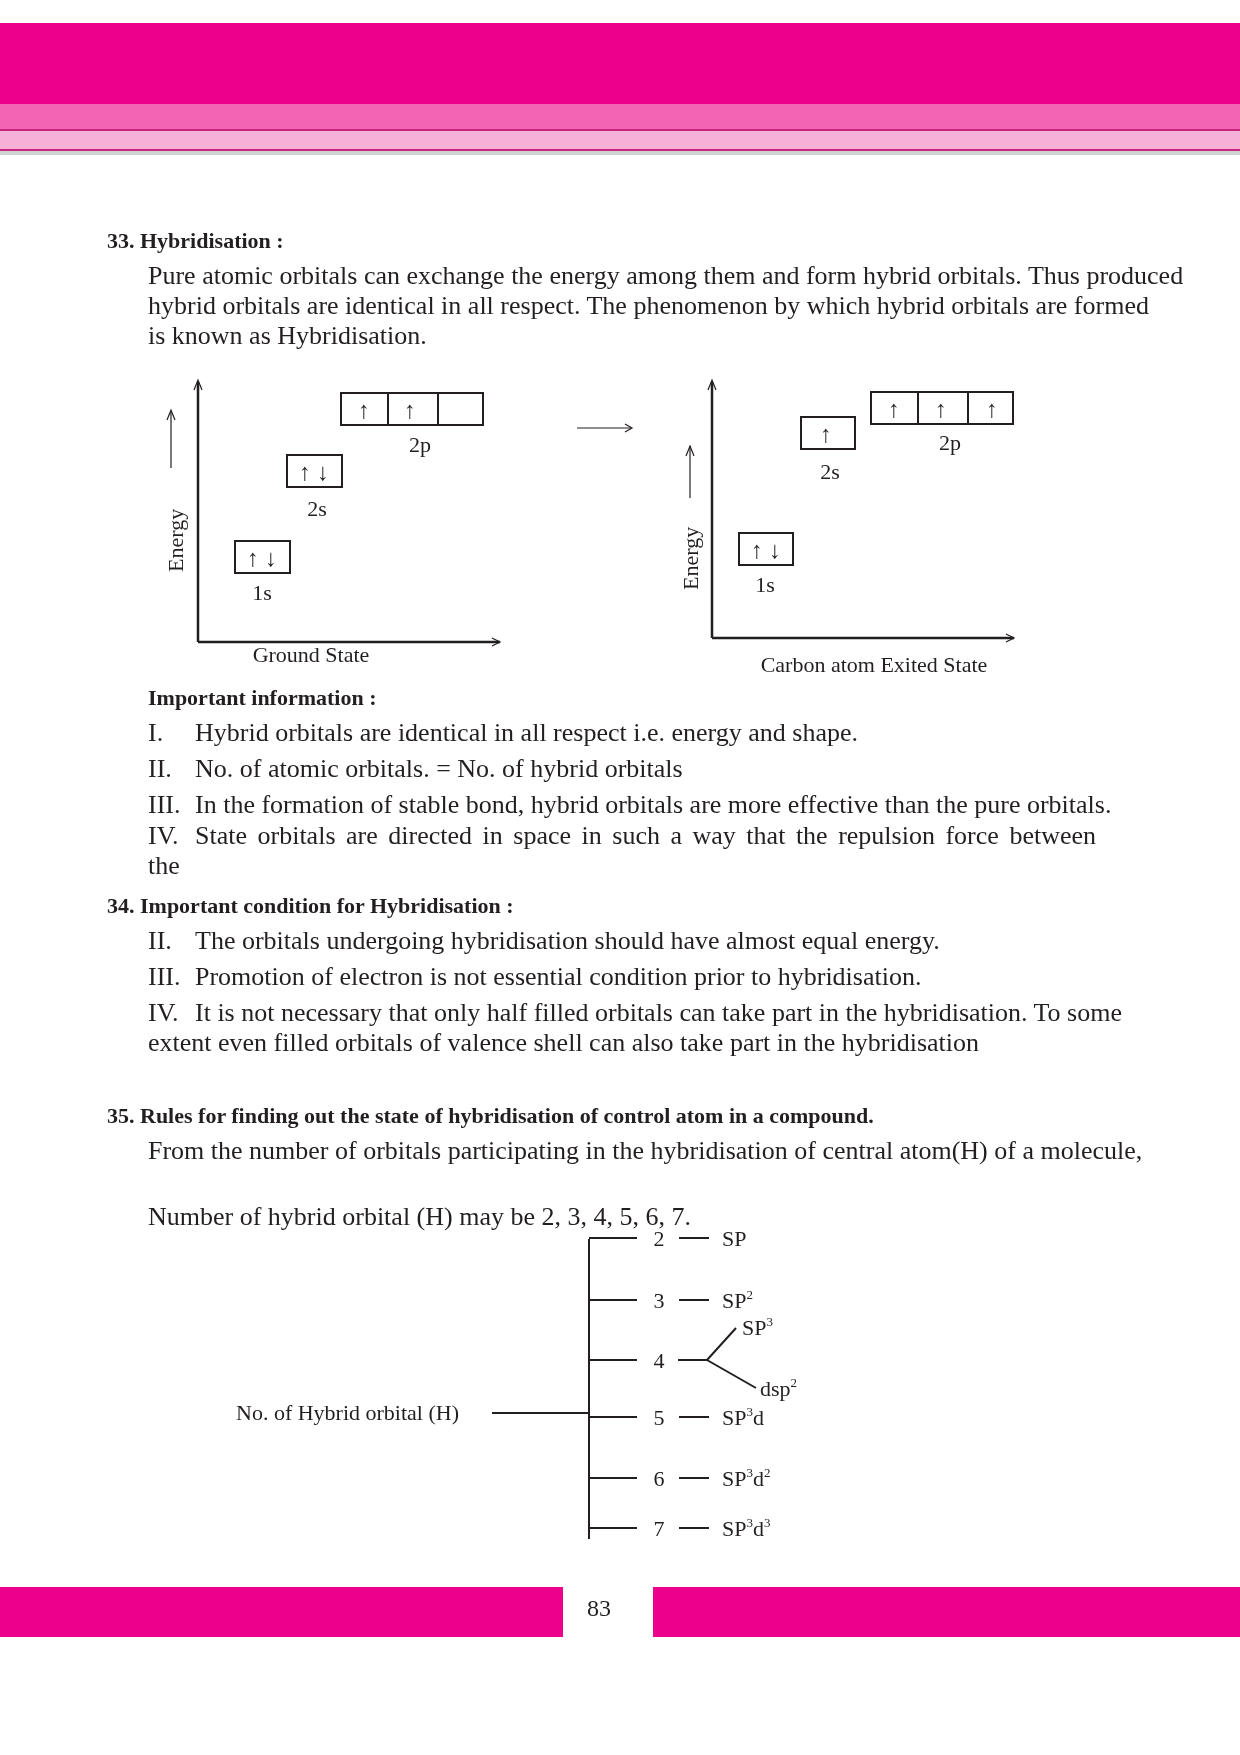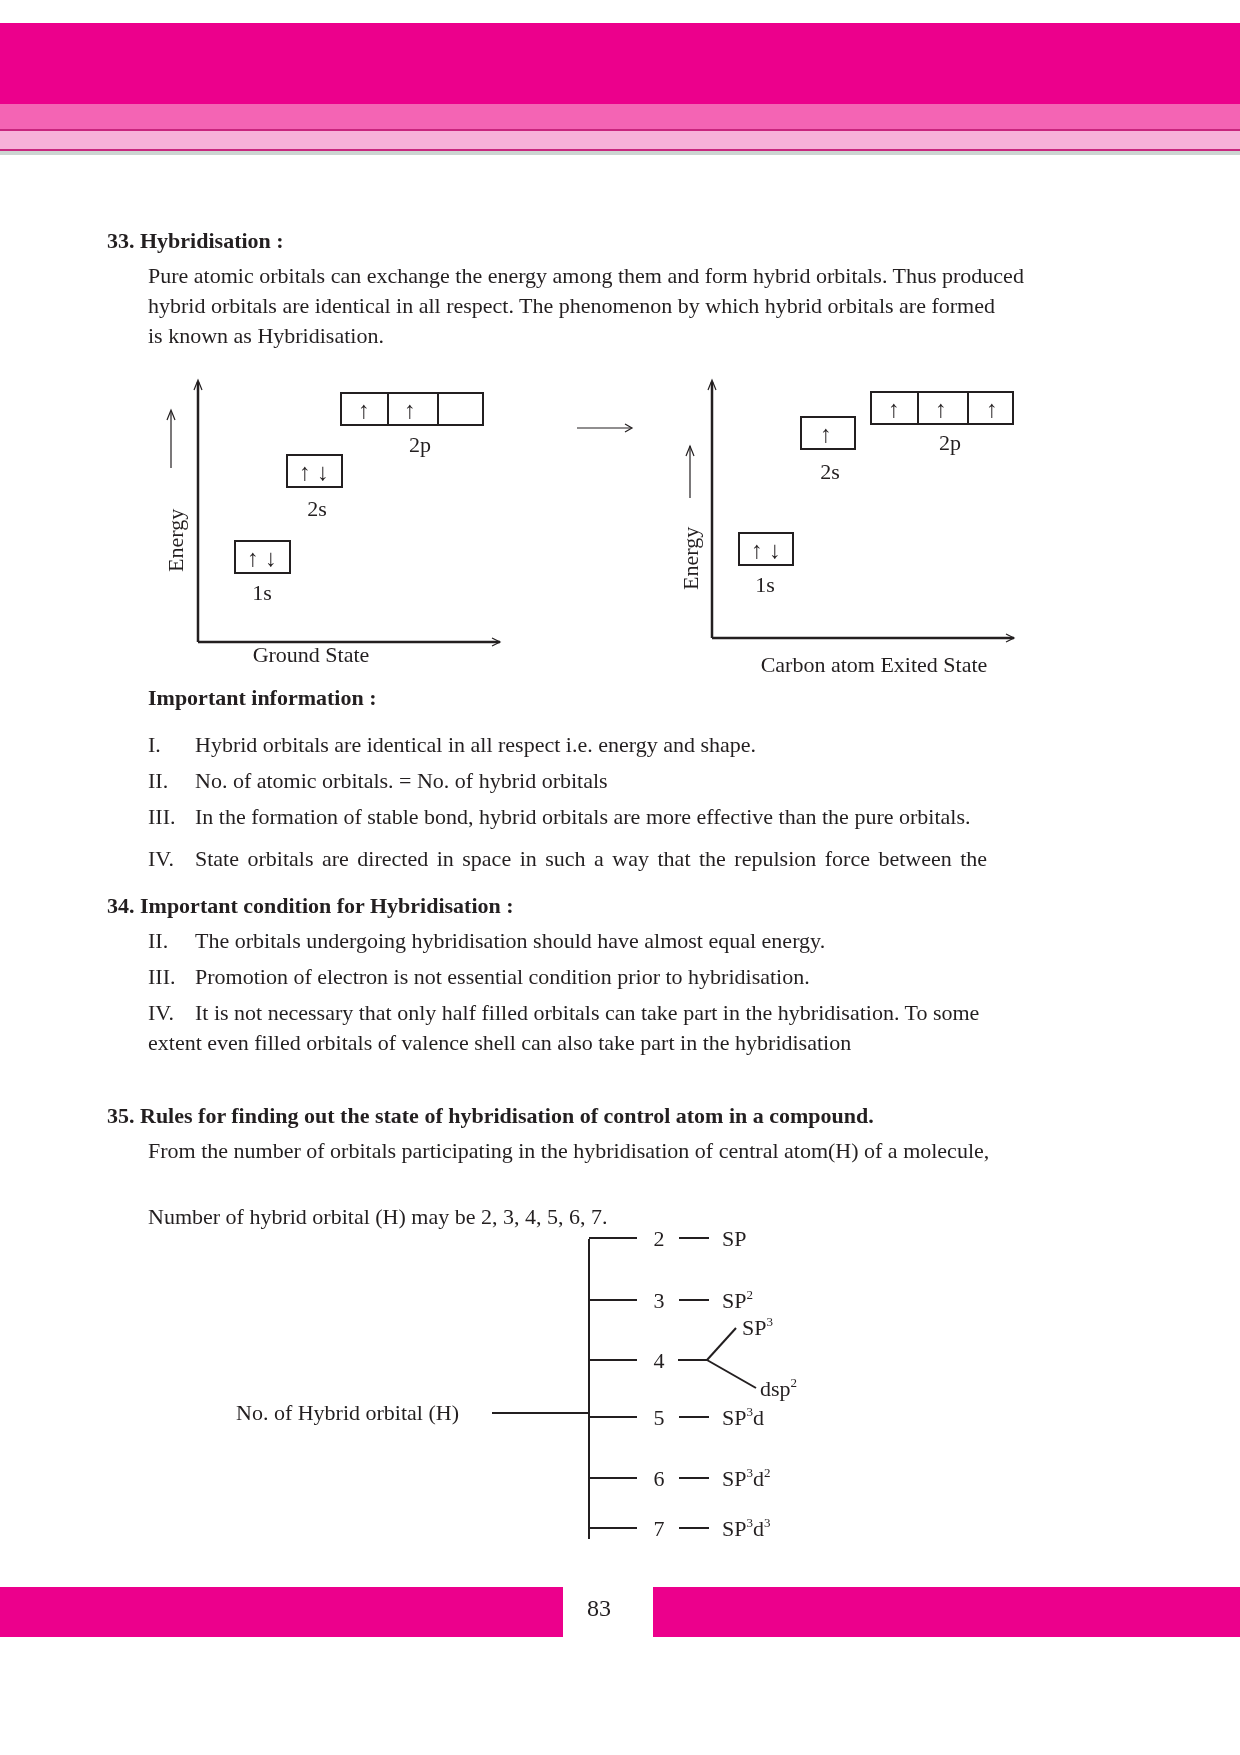--- a/index.html
+++ b/index.html
@@ -12,21 +12,21 @@
   .line1     { left:0; top:129px; width:1240px; height:2px; background:#c8267e; }
   .band-light{ left:0; top:131px; width:1240px; height:18px; background:#f7b1d9; }
   .line2     { left:0; top:149px; width:1240px; height:2px; background:#c8267e; }
   .band-gray { left:0; top:151px; width:1240px; height:4px; background:#ccd5d1; }
   
   .foot-left  { left:0; top:1587px; width:563px; height:50px; background:#ec008c; }
   .foot-right { left:653px; top:1587px; width:587px; height:50px; background:#ec008c; }
   .page-num { left:563px; top:1595px; width:72px; text-align:center; font-size:24px; }
 
   .h { font-weight: bold; font-size: 22px; }
-  .p { font-size: 22px; line-height: 30px; }
+  .p { font-size: 26px; line-height: 30px; }
   .txt { white-space: nowrap; }
   .justify { text-align: justify; text-align-last: left; }
   .roman { display:inline-block; width:47px; }
 
   svg text { font-family: "Liberation Serif", "DejaVu Serif", serif; fill:#231f20; }
 </style>
 </head>
 <body>
 
 <div class="abs band-dark"></div>
@@ -115,23 +115,23 @@
     <text x="234" y="47" font-size="24" text-anchor="middle">↑</text>
     <text x="281" y="47" font-size="24" text-anchor="middle">↑</text>
     <text x="332" y="47" font-size="24" text-anchor="middle">↑</text>
     <text x="290" y="80" font-size="22" text-anchor="middle">2p</text>
   </g>
   <text x="214" y="302" font-size="22" text-anchor="middle">Carbon atom Exited State</text>
 </svg>
 
 <div class="abs h txt" style="left:148px; top:685px;">Important information :</div>
 <div class="abs p" style="left:148px; top:718px; width:948px;">
-  <div class="txt" style="margin-bottom:6px;margin-top:12px;"><span class="roman">I.</span><span>Hybrid orbitals are identical in all respect i.e. energy and shape.</span></div>
+  <div class="txt" style="margin-bottom:6px;"><span class="roman">I.</span><span>Hybrid orbitals are identical in all respect i.e. energy and shape.</span></div>
   <div class="txt" style="margin-bottom:6px;"><span class="roman">II.</span><span>No. of atomic orbitals. = No. of hybrid orbitals</span></div>
-  <div class="txt" style="margin-bottom:12px;"><span class="roman">III.</span><span>In the formation of stable bond, hybrid orbitals are more effective than the pure orbitals.</span></div>
+  <div class="txt" style="margin-bottom:1px;"><span class="roman">III.</span><span>In the formation of stable bond, hybrid orbitals are more effective than the pure orbitals.</span></div>
   <div>
     <div class="justify" style="word-spacing:3px;"><span class="roman">IV.</span><span>State orbitals are directed in space in such a way that the repulsion force between the</span></div>
   </div>
 </div>
 
 <div class="abs h txt" style="left:107px; top:893px;">34. Important condition for Hybridisation :</div>
 <div class="abs p" style="left:148px; top:926px; width:948px;">
   <div class="txt" style="margin-bottom:6px;"><span class="roman">II.</span><span>The orbitals undergoing hybridisation should have almost equal energy.</span></div>
   <div class="txt" style="margin-bottom:6px;"><span class="roman">III.</span><span>Promotion of electron is not essential condition prior to hybridisation.</span></div>
   <div>

